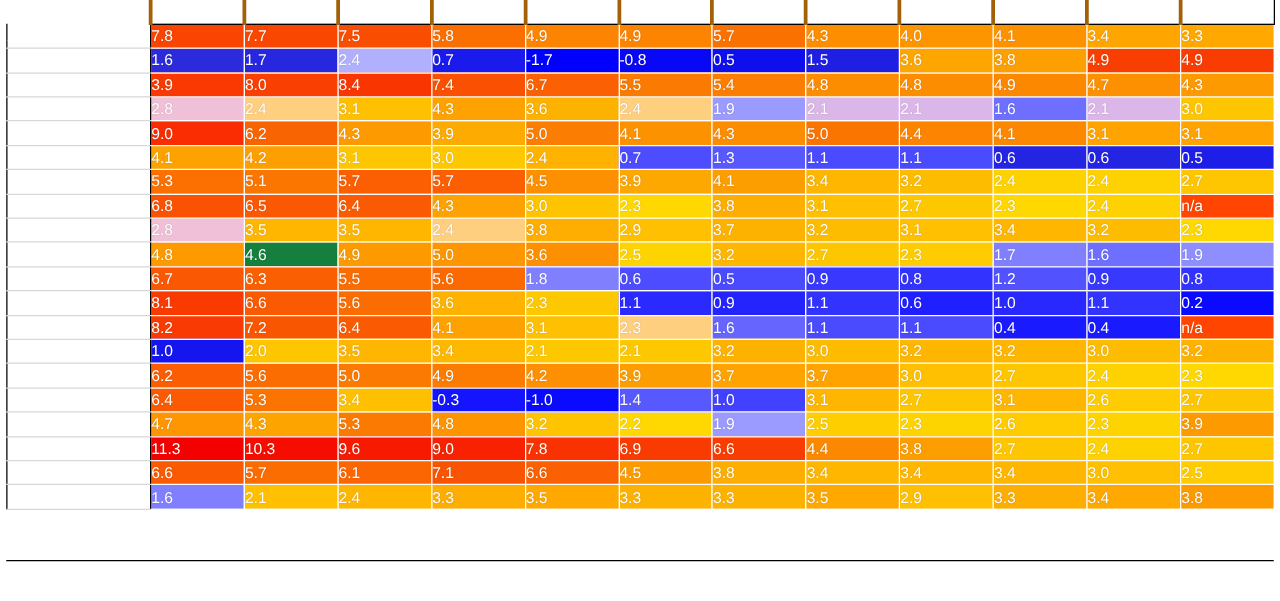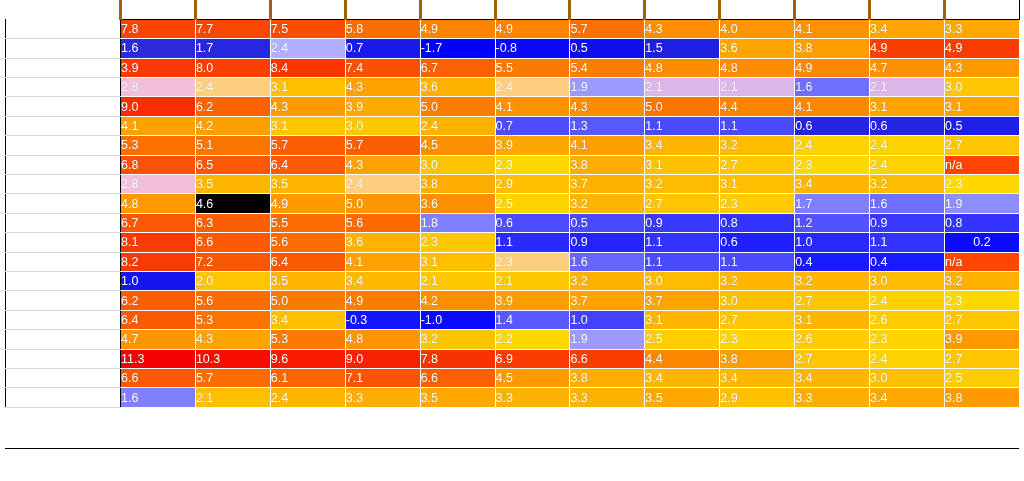--- a/index.html
+++ b/index.html
@@ -296,21 +296,21 @@
           <td class="cell" style="background-color: rgb(254, 178, 0);">3.7</td>
           <td class="cell" style="background-color: rgb(254, 188, 0);">3.2</td>
           <td class="cell" style="background-color: rgb(254, 192, 0);">3.1</td>
           <td class="cell" style="background-color: rgb(254, 182, 0);">3.4</td>
           <td class="cell" style="background-color: rgb(254, 188, 0);">3.2</td>
           <td class="cell" style="background-color: rgb(254, 216, 0);">2.3</td>
         </tr>
         <tr class="">
           <td class="rowhead">Ireland</td>
           <td class="cell" style="background-color: rgb(253, 154, 0);">4.8</td>
-          <td class="cell" style="background-color: #000000;">4.6</td>
+          <td class="cell" style="background-color: #15803d;">4.6</td>
           <td class="cell" style="background-color: rgb(253, 154, 0);">4.9</td>
           <td class="cell" style="background-color: rgb(253, 150, 0);">5.0</td>
           <td class="cell" style="background-color: rgb(252, 144, 0);">3.6</td>
           <td class="cell" style="background-color: rgb(254, 212, 0);">2.5</td>
           <td class="cell" style="background-color: rgb(254, 182, 0);">3.2</td>
           <td class="cell" style="background-color: rgb(254, 198, 0);">2.7</td>
           <td class="cell" style="background-color: rgb(254, 204, 0);">2.3</td>
           <td class="cell" style="background-color: rgb(128, 128, 255);">1.7</td>
           <td class="cell" style="background-color: rgb(110, 110, 255);">1.6</td>
           <td class="cell" style="background-color: rgb(142, 142, 255);">1.9</td>
@@ -336,21 +336,21 @@
           <td class="cell" style="background-color: rgb(250, 90, 2);">6.6</td>
           <td class="cell" style="background-color: rgb(251, 108, 1);">5.6</td>
           <td class="cell" style="background-color: rgb(255, 179, 0);">3.6</td>
           <td class="cell" style="background-color: rgb(254, 200, 0);">2.3</td>
           <td class="cell" style="background-color: rgb(42, 42, 255);">1.1</td>
           <td class="cell" style="background-color: rgb(36, 36, 255);">0.9</td>
           <td class="cell" style="background-color: rgb(51, 51, 255);">1.1</td>
           <td class="cell" style="background-color: rgb(31, 31, 255);">0.6</td>
           <td class="cell" style="background-color: rgb(41, 41, 255);">1.0</td>
           <td class="cell" style="background-color: rgb(51, 51, 255);">1.1</td>
-          <td class="cell" style="background-color: rgb(10, 10, 255); text-align: center;">0.2</td>
+          <td class="cell" style="background-color: rgb(10, 10, 255);">0.2</td>
         </tr>
         <tr class="">
           <td class="rowhead">Lithuania</td>
           <td class="cell" style="background-color: rgb(249, 58, 2);">8.2</td>
           <td class="cell" style="background-color: rgb(249, 86, 2);">7.2</td>
           <td class="cell" style="background-color: rgb(250, 90, 2);">6.4</td>
           <td class="cell" style="background-color: rgb(253, 162, 0);">4.1</td>
           <td class="cell" style="background-color: rgb(254, 192, 0);">3.1</td>
           <td class="cell" style="background-color: rgb(255, 207, 128);">2.3</td>
           <td class="cell" style="background-color: rgb(102, 102, 255);">1.6</td>

